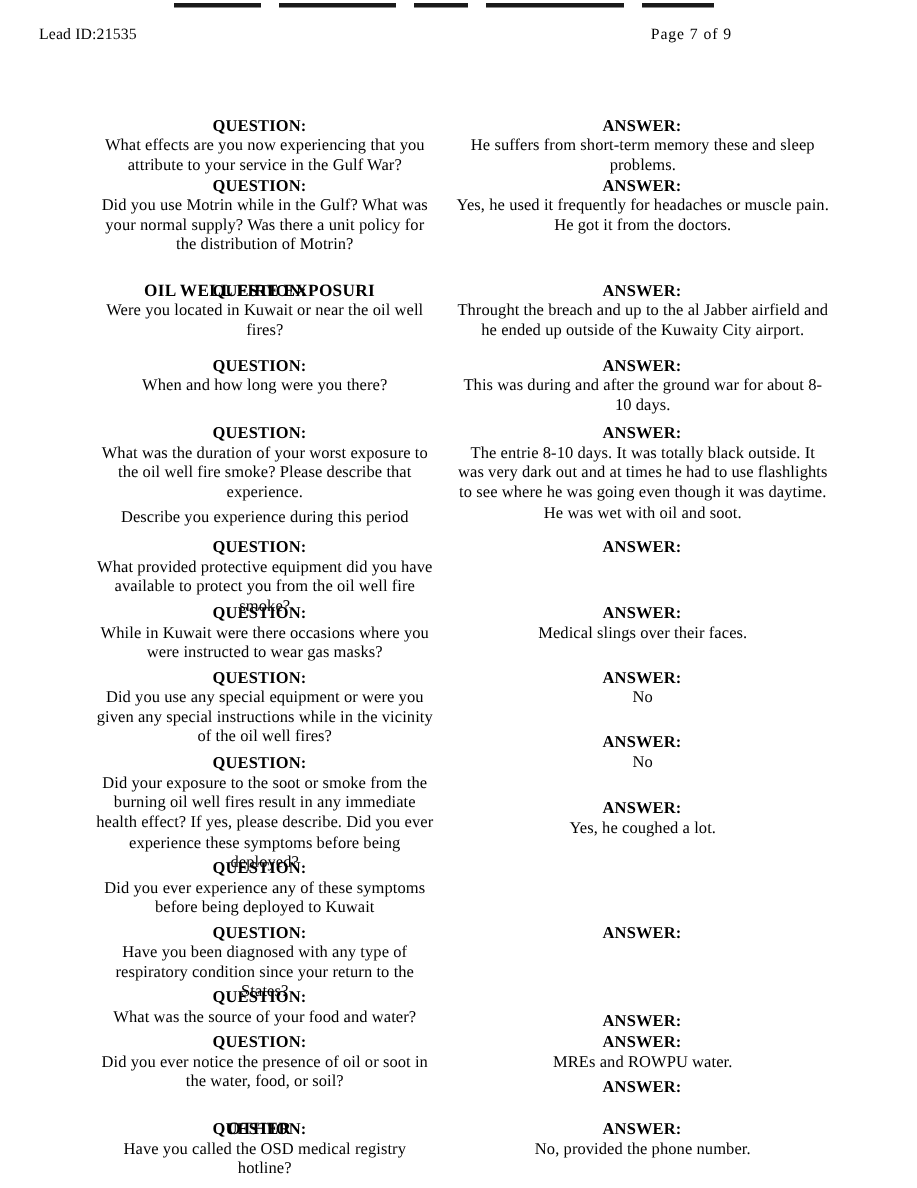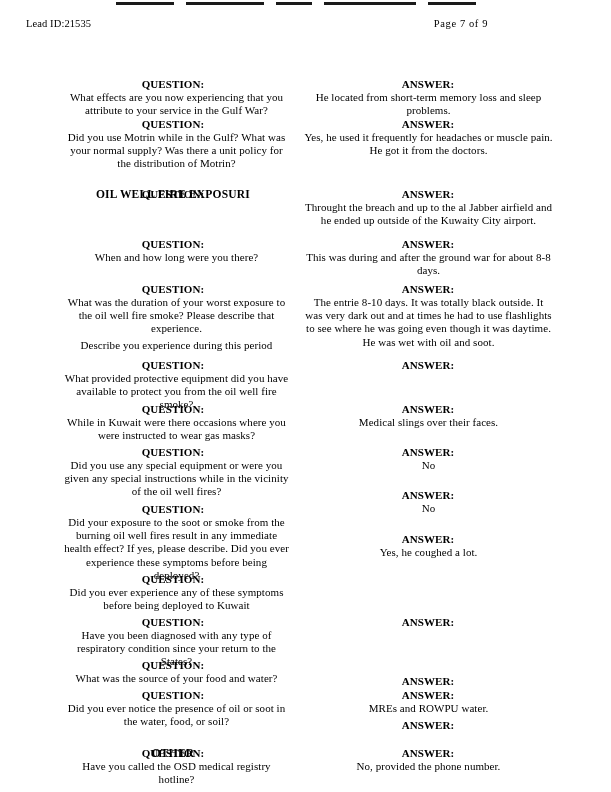--- a/index.html
+++ b/index.html
@@ -141,20 +141,21 @@
         <p class="lbl">QUESTION:</p>
         <p class="txt">Did you use Motrin while in the Gulf?  What was your normal supply?  Was there a unit policy for the distribution of Motrin?</p>
       </div>
 
       <div class="blk" style="top:93px;">
         <p class="section-head">OIL WELL FIRE EXPOSURI</p>
       </div>
 
       <div class="blk" style="top:110px;">
         <p class="lbl">QUESTION:</p>
+        <p class="txt">Were you located in Kuwait or near the oil well fires?</p>
       </div>
 
       <div class="blk" style="top:160px;">
         <p class="lbl">QUESTION:</p>
         <p class="txt">When and how long were you there?</p>
       </div>
 
       <div class="blk" style="top:205px;">
         <p class="lbl">QUESTION:</p>
         <p class="txt">What was the duration of your worst exposure to the oil well fire smoke?  Please describe that experience.</p>
@@ -212,36 +213,36 @@
         <p class="lbl">QUESTION:</p>
         <p class="txt">Have you called the OSD medical registry hotline?</p>
       </div>
 
     </div>
 
     <div class="col-right">
 
       <div class="blk" style="top:0px;">
         <p class="lbl">ANSWER:</p>
-        <p class="txt-r">He located from short-term memory loss and sleep problems.</p>
+        <p class="txt-r">He suffers from short-term memory these and sleep problems.</p>
       </div>
 
       <div class="blk" style="top:40px;">
         <p class="lbl">ANSWER:</p>
         <p class="txt-r">Yes, he used it frequently for headaches or muscle pain.  He got it from the doctors.</p>
       </div>
 
       <div class="blk" style="top:110px;">
         <p class="lbl">ANSWER:</p>
         <p class="txt-r">Throught the breach and up to the al Jabber airfield and he ended up outside of the Kuwaity City airport.</p>
       </div>
 
       <div class="blk" style="top:160px;">
         <p class="lbl">ANSWER:</p>
-        <p class="txt-r">This was during and after the ground war for about 8-8 days.</p>
+        <p class="txt-r">This was during and after the ground war for about 8-10 days.</p>
       </div>
 
       <div class="blk" style="top:205px;">
         <p class="lbl">ANSWER:</p>
         <p class="txt-r">The entrie 8-10 days.  It was totally black outside.  It was very dark out and at times he had to use flashlights to see where he was going even though it was daytime.  He was wet with oil and soot.</p>
       </div>
 
       <div class="blk" style="top:281px;">
         <p class="lbl">ANSWER:</p>
         <p class="txt-r"></p>

